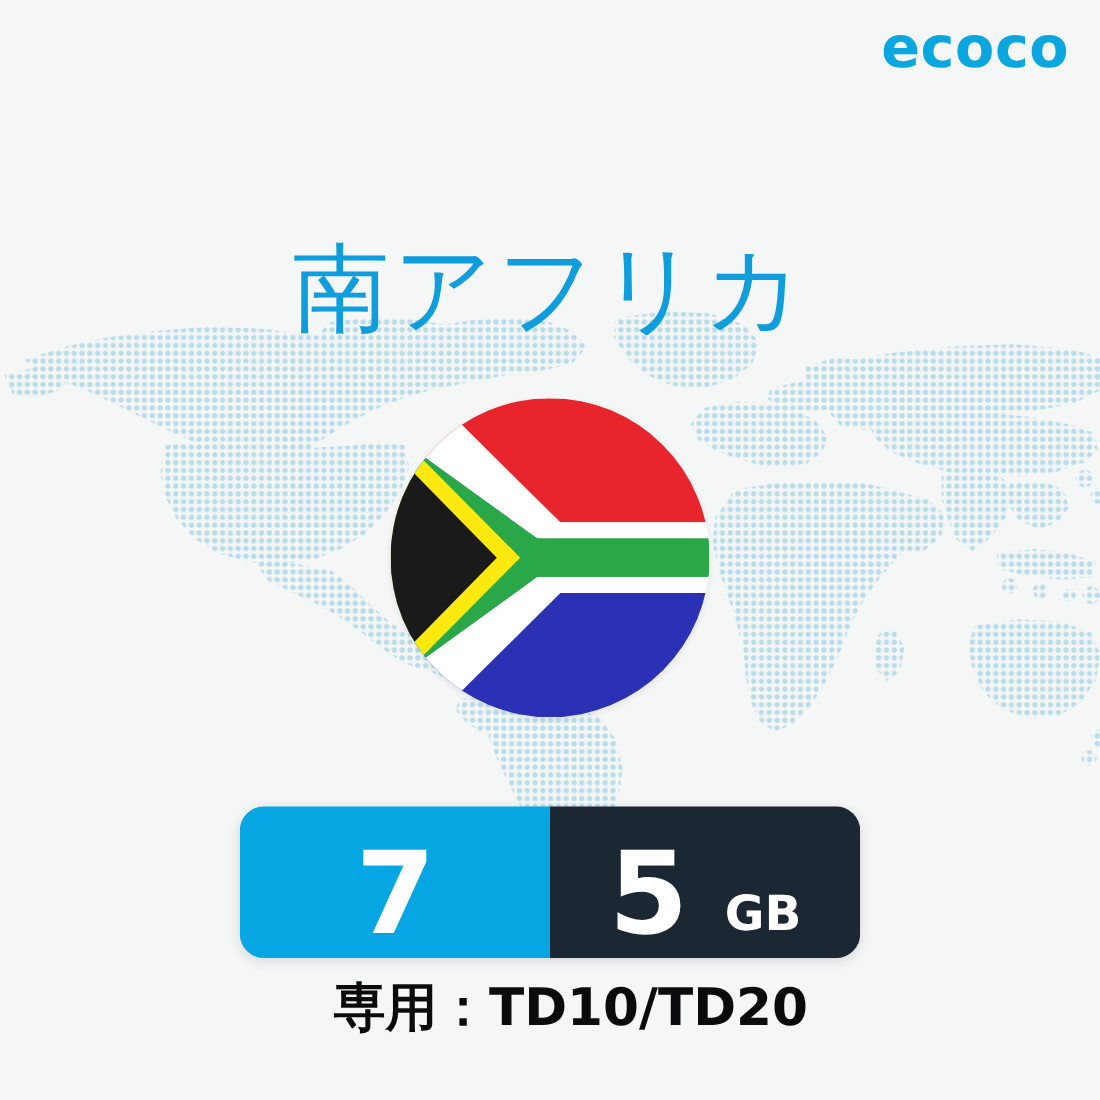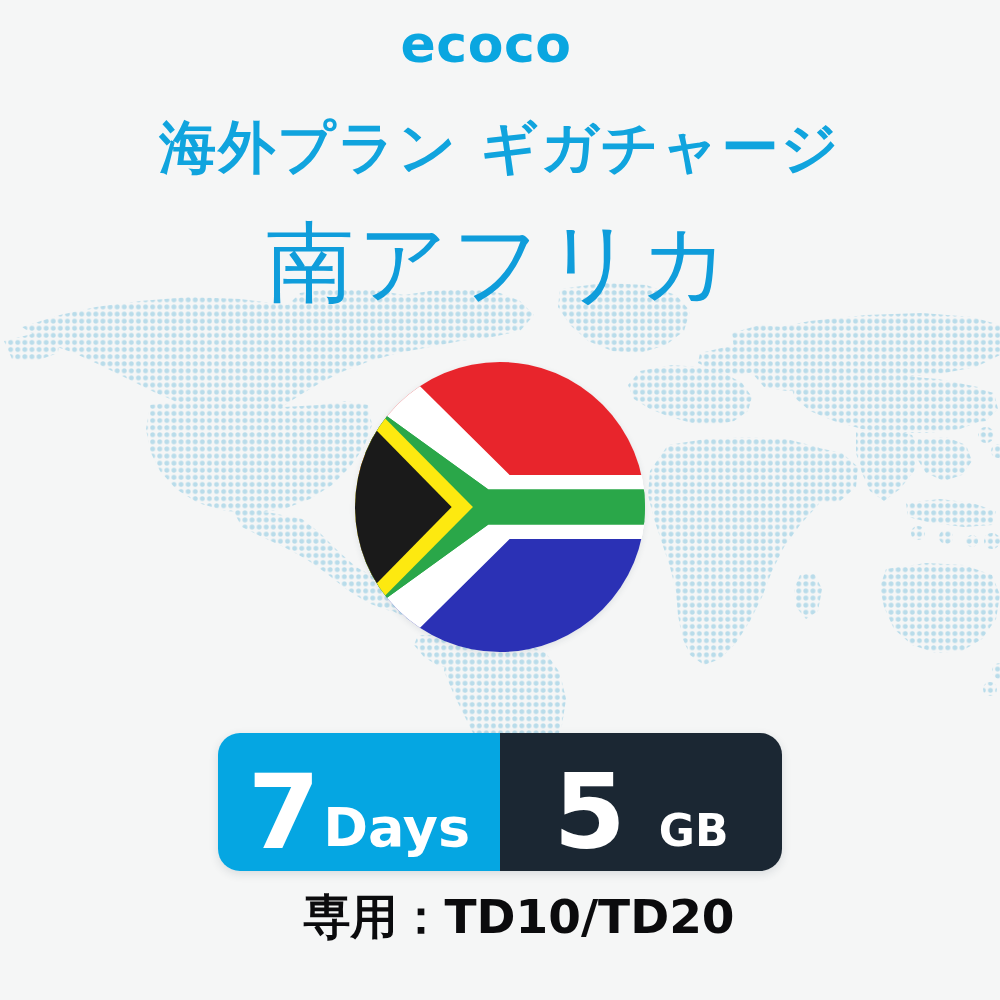--- a/index.html
+++ b/index.html
@@ -31,21 +31,21 @@
     pointer-events: none;
   }
   #map-layer svg { display: block; }
 
   
   #logo {
     position: absolute;
     left: 0;
     top: 18px;
     width: 972px;
-    text-align: center;
+    text-align: right;
     font-size: 52px;
     line-height: 1;
     font-weight: 700;
     letter-spacing: 0.5px;
     color: #0aa6e0;
     font-family: "DejaVu Sans", "Liberation Sans", sans-serif;
   }
 
   
   #headline-1 {
@@ -220,21 +220,20 @@
             <circle cx="992" cy="266" r="8"></circle>
           </g>
         </mask>
       </defs>
       <rect width="1000" height="520" fill="url(#dotgrid)" mask="url(#landmask)"></rect>
     </svg>
   </div>
 
   <div id="logo">ecoco</div>
 
-  <div id="headline-1">海外プラン ギガチャージ</div>
   <div id="headline-2">南アフリカ</div>
 
   <div id="flag-circle">
     <svg width="290" height="290" viewBox="0 0 300 200" preserveAspectRatio="none" xmlns="http://www.w3.org/2000/svg" aria-hidden="true">
 
       <rect x="0" y="0" width="300" height="78" fill="#e8252c"></rect>
 
       <rect x="0" y="122" width="300" height="78" fill="#2b31b5"></rect>
 
       <rect x="0" y="78" width="300" height="44" fill="#ffffff"></rect>
@@ -248,21 +247,20 @@
       <polygon points="0,34 0,60 108,100 0,140 0,166 26,166 138,112 300,112 300,88 138,88 26,34" fill="#2aa749"></polygon>
 
       <polygon points="0,18 0,182 122,100" fill="#fde910"></polygon>
       <polygon points="0,32 0,168 100,100" fill="#1a1a1a"></polygon>
     </svg>
   </div>
 
   <div id="plan-badge">
     <div class="badge-half" id="badge-days">
       <span class="big-num">7</span>
-      <span class="unit">Days</span>
     </div>
     <div class="badge-half" id="badge-data">
       <span class="big-num">5</span>
       <span class="unit-small">GB</span>
     </div>
   </div>
 
   <div id="footer-note">専用：TD10/TD20</div>
 
 </div>

